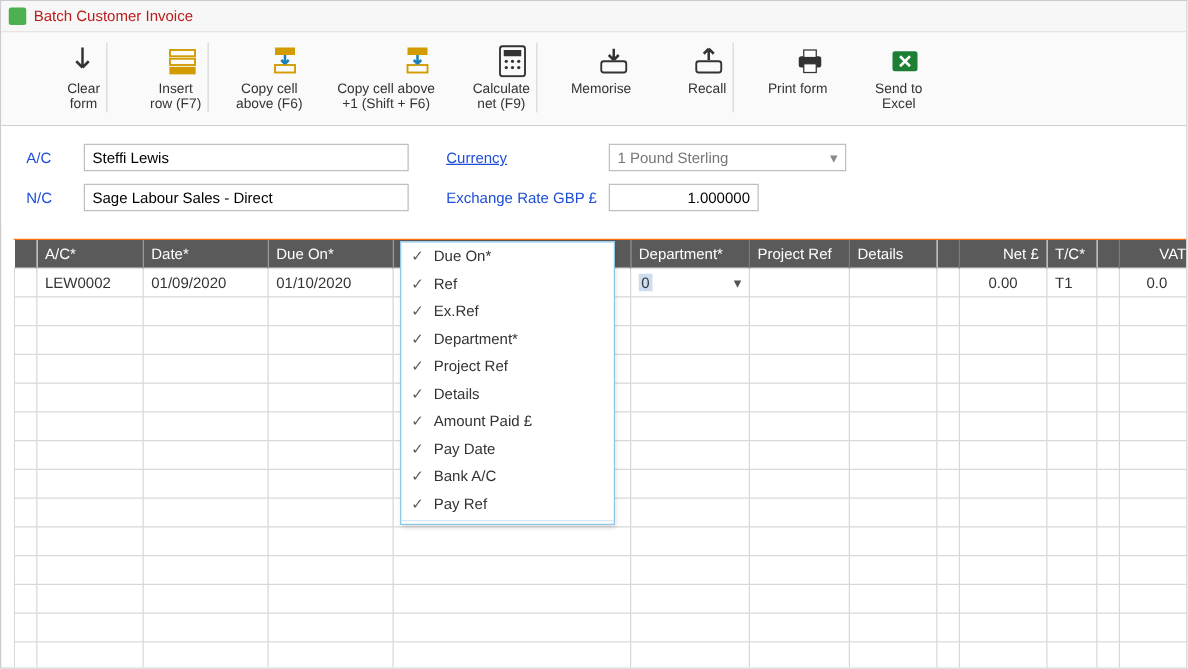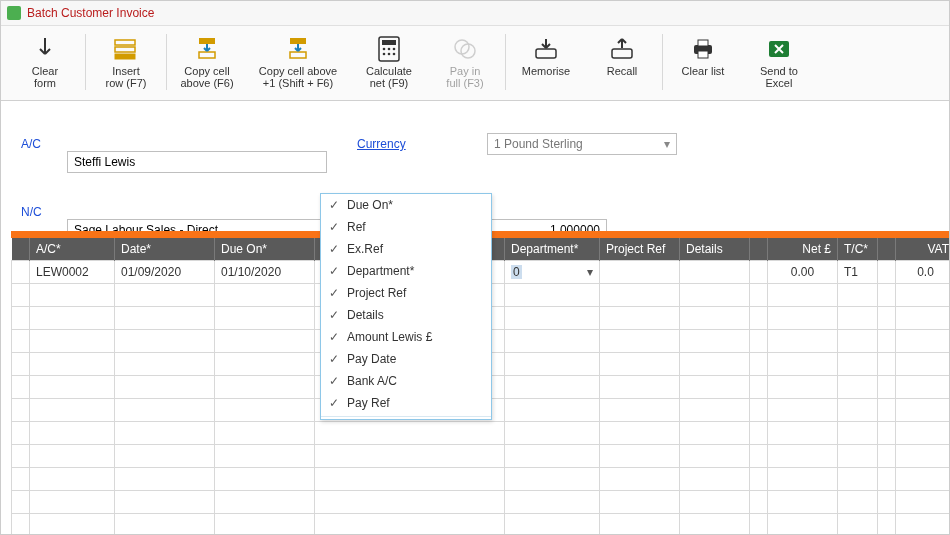--- a/index.html
+++ b/index.html
@@ -3,36 +3,36 @@
 <meta charset="utf-8">
 <style>
   html,body{margin:0;padding:0;font-family:"Segoe UI",Tahoma,sans-serif;font-size:12px;color:#333;background:#f0f0f0;}
   .window{width:950px;height:535px;background:#fff;position:relative;overflow:hidden;border:1px solid #ccc;box-sizing:border-box;}
   
   .titlebar{height:24px;display:flex;align-items:center;padding:0 6px;background:#f7f7f7;border-bottom:1px solid #e0e0e0;}
   .titlebar .app-icon{width:14px;height:14px;background:#4caf50;border-radius:2px;margin-right:6px;flex:none;}
   .titlebar .title{font-size:12px;color:#b91c1c;}
   
   .toolbar{display:flex;align-items:flex-start;padding:6px 6px 8px 6px;border-bottom:1px solid #d0d0d0;background:#fafafa;gap:0;}
-  .tbtn{display:flex;flex-direction:column;align-items:center;justify-content:flex-start;width:70px;min-width:60px;padding:2px 2px;cursor:pointer;border:1px solid transparent;border-radius:3px;}
+  .tbtn{display:flex;flex-direction:column;align-items:flex-end;justify-content:flex-start;width:70px;min-width:60px;padding:2px 2px;cursor:pointer;border:1px solid transparent;border-radius:3px;}
   .tbtn.disabled{opacity:.45;cursor:default;}
   .tbtn .ticon{width:28px;height:28px;display:flex;align-items:center;justify-content:center;margin-bottom:2px;}
   .tbtn .tlabel{font-size:11px;line-height:12px;text-align:center;color:#333;white-space:pre-line;}
   .tsep{width:1px;background:#d8d8d8;margin:2px 2px;align-self:stretch;}
   svg{display:block;}
   
   .formrow{padding:14px 10px 10px 20px;display:grid;grid-template-columns:36px 260px 140px 260px;row-gap:10px;column-gap:10px;align-items:center;background:#fff;}
   .formrow label{font-size:12px;color:#1d4ed8;}
-  .txt{height:22px;border:1px solid #bfbfbf;background:#fff;padding:2px 6px;font-size:12px;box-sizing:border-box;width:100%;margin-top:36px;}
+  .txt{height:22px;border:1px solid #bfbfbf;background:#fff;padding:2px 6px;font-size:12px;box-sizing:border-box;width:100%;}
   .sel{height:22px;border:1px solid #bfbfbf;background:#fff;font-size:12px;color:#777;display:flex;align-items:center;justify-content:space-between;padding:0 6px;box-sizing:border-box;}
   .sel .chev{color:#888;}
   .numbox{width:120px;text-align:right;}
   .currcell{display:flex;align-items:center;gap:12px;}
   
-  .gridwrap{position:absolute;left:10px;right:0;top:190px;bottom:0;overflow:hidden;border-top:7px solid #f97316;margin-top:40px;}
+  .gridwrap{position:absolute;left:10px;right:0;top:190px;bottom:0;overflow:hidden;border-top:1px solid #f97316;}
   table.grid{border-collapse:collapse;width:100%;table-layout:fixed;}
   table.grid th{background:#5a5a5a;color:#fff;font-weight:normal;font-size:12px;height:22px;border-right:1px solid #7a7a7a;text-align:left;padding:0 6px;white-space:nowrap;overflow:hidden;}
   table.grid td{height:22px;border:1px solid #d8d8d8;padding:0 6px;font-size:12px;background:#fff;color:#333;white-space:nowrap;overflow:hidden;}
   table.grid td.num{text-align:center;}
   .deptcell{display:flex;align-items:center;justify-content:space-between;}
   .deptcell .chev{color:#555;}
   
   .ctxmenu{position:absolute;left:319px;top:192px;width:170px;background:#fff;border:1px solid #8ec7e8;box-shadow:1px 2px 4px rgba(0,0,0,.15);z-index:50;}
   .ctxitem{display:flex;align-items:center;height:22px;font-size:12px;color:#333;cursor:pointer;}
   .ctxitem .chk{width:26px;text-align:center;color:#5a5a5a;font-size:12px;}
@@ -111,30 +111,20 @@
             <circle cx="16" cy="13" r="1.3" fill="#333"></circle>
           <circle cx="6" cy="18" r="1.3" fill="#333"></circle>
             <circle cx="11" cy="18" r="1.3" fill="#333"></circle>
             <circle cx="16" cy="18" r="1.3" fill="#333"></circle>
         </svg>
       </span>
       <span class="tlabel">Calculate
 net (F9)</span>
     </div>
 
-    <div class="tbtn disabled">
-      <span class="ticon">
-        <svg width="26" height="24" viewBox="0 0 26 24">
-          <ellipse cx="10" cy="10" rx="7" ry="7" fill="none" stroke="#999" stroke-width="1.5"></ellipse>
-          <ellipse cx="16" cy="14" rx="7" ry="7" fill="none" stroke="#999" stroke-width="1.5"></ellipse>
-        </svg>
-      </span>
-      <span class="tlabel">Pay in
-full (F3)</span>
-    </div>
 
     <div class="tsep"></div>
 
     <div class="tbtn">
       <span class="ticon">
         <svg width="26" height="24" viewBox="0 0 26 24">
           <rect x="3" y="12" width="20" height="9" rx="2" fill="none" stroke="#333" stroke-width="1.5"></rect>
           <path d="M13 2 v9 M13 11 l-4 -4 M13 11 l4 -4" stroke="#333" stroke-width="2" fill="none"></path>
         </svg>
       </span>
@@ -154,21 +144,21 @@
     <div class="tsep"></div>
 
     <div class="tbtn">
       <span class="ticon">
         <svg width="26" height="24" viewBox="0 0 26 24">
           <rect x="4" y="8" width="18" height="9" rx="2" fill="#333"></rect>
           <rect x="8" y="3" width="10" height="6" fill="#fff" stroke="#333"></rect>
           <rect x="8" y="14" width="10" height="7" fill="#fff" stroke="#333"></rect>
         </svg>
       </span>
-      <span class="tlabel">Clear list</span>
+      <span class="tlabel">Print form</span>
     </div>
 
     <div class="tbtn">
       <span class="ticon">
         <svg width="24" height="24" viewBox="0 0 24 24">
           <rect x="2" y="4" width="20" height="16" rx="2" fill="#1e7e34"></rect>
           <path d="M8 8 l8 8 M16 8 l-8 8" stroke="#fff" stroke-width="2"></path>
         </svg>
       </span>
       <span class="tlabel">Send to
@@ -468,21 +458,21 @@
     <div class="ctxitem">
         <span class="chk">✓</span>
         <span>Project Ref</span>
       </div>
     <div class="ctxitem">
         <span class="chk">✓</span>
         <span>Details</span>
       </div>
     <div class="ctxitem">
         <span class="chk">✓</span>
-        <span>Amount Lewis £</span>
+        <span>Amount Paid £</span>
       </div>
     <div class="ctxitem">
         <span class="chk">✓</span>
         <span>Pay Date</span>
       </div>
     <div class="ctxitem">
         <span class="chk">✓</span>
         <span>Bank A/C</span>
       </div>
     <div class="ctxitem">

